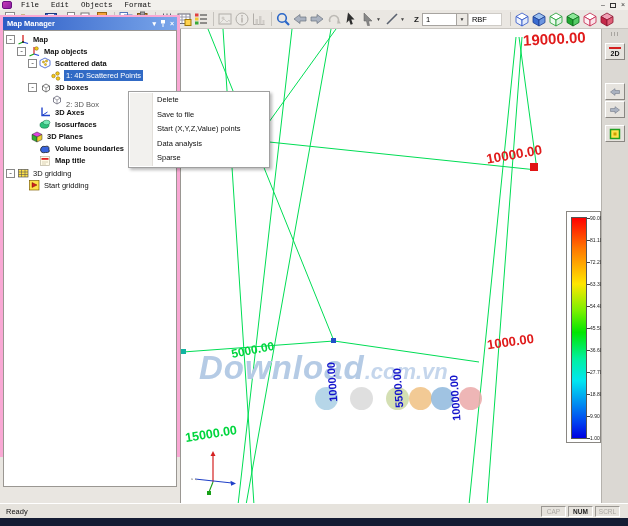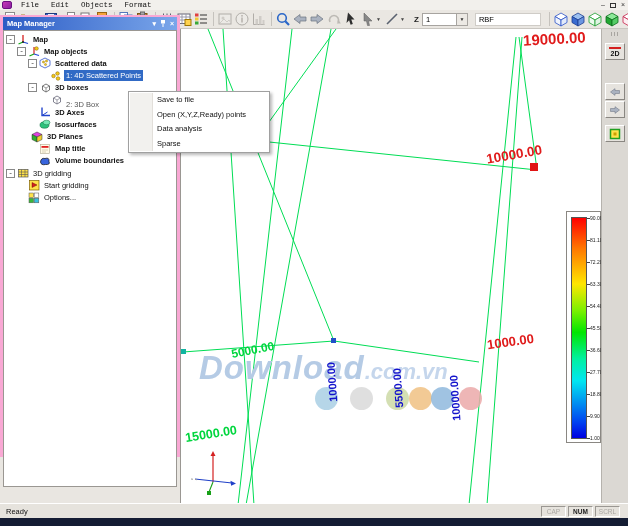--- a/index.html
+++ b/index.html
@@ -22,21 +22,21 @@
   .tbtn{width:16px;height:16px;display:flex;align-items:center;justify-content:center;
     margin-right:1px;border-radius:2px;position:relative;flex:0 0 auto;}
   .tbtn.with-caret{width:23px;justify-content:flex-start;}
   .caret{font-size:5px;color:#444;margin-left:0px;}
   .tsep{width:1px;height:14px;background:#c5c2bd;margin:0 3px;flex:0 0 auto;}
   .zlab{font-size:8px;font-weight:bold;color:#222;margin:0 3px 0 6px;}
   .combo{width:46px;height:13px;background:#fff;border:1px solid #a7a4a0;position:relative;
     display:flex;align-items:center;font-size:7.5px;padding-left:3px;flex:0 0 auto;}
   .combo .dd{position:absolute;right:0;top:0;width:11px;height:11px;background:#ece9e4;
     border-left:1px solid #a7a4a0;font-size:5px;display:flex;align-items:center;justify-content:center;color:#333;}
-  .combo.flat{border-color:#cfccc7;width:66px;margin-left:7px;}
+  .combo.flat{border-color:#cfccc7;width:34px;}
   #tb-btns,#tb-cubes,#tb-trail{display:contents;}
   .grp-cubes{margin-left:8px;}
 
   
   .dock{position:absolute;left:0;top:15px;width:180px;height:442px;background:#f9a8d4;}
   .ptitle{position:absolute;left:3px;top:2px;width:174px;height:13px;
     background:linear-gradient(90deg,#2c5cc5,#7aa6ea);color:#fff;font-size:7.5px;font-weight:bold;
     display:flex;align-items:center;padding-left:4px;}
   .ptools{position:absolute;right:3px;top:0;height:13px;display:flex;gap:4px;align-items:center;color:#fff;}
   .pt{font-size:7px;line-height:7px;}
@@ -405,67 +405,55 @@
             <path d="M1 3.5L6 6v5L1 8.5Z" fill="#30b030" stroke="#333" stroke-width=".5"></path>
             <path d="M11 3.5L6 6v5l5-2.5Z" fill="#f0d030" stroke="#333" stroke-width=".5"></path>
           </svg>
         </div>
         <div class="tlabel b">3D Planes</div>
       </div>
       <div class="trow" style="padding-left: 24px;">
         <div class="texp empty"></div>
         <div class="ticon">
           <svg width="12" height="12" viewBox="0 0 12 12">
+            <path d="M1.5 7Q2 2.5 6 3.5Q10.5 2 10 6.5Q11.5 10 6.5 9.5Q2 10.5 1.5 7Z" fill="#3864dc" stroke="#111" stroke-width=".7"></path>
+          </svg>
+        </div>
+        <div class="tlabel b">Volume boundaries</div>
+      </div>
+      <div class="trow" style="padding-left: 24px;">
+        <div class="texp empty"></div>
+        <div class="ticon">
+          <svg width="12" height="12" viewBox="0 0 12 12">
             <rect x="1.5" y="1.5" width="9" height="9" fill="#fffbe8" stroke="#b0a890" stroke-width=".6"></rect>
             <rect x="2.5" y="3" width="7" height="1.8" fill="#e02020"></rect>
             <path d="M3 7h6M3 9h4" stroke="#c8c0a0" stroke-width=".7"></path>
           </svg>
         </div>
         <div class="tlabel b">Map title</div>
       </div>
-      <div class="trow" style="padding-left: 24px;">
-        <div class="texp empty"></div>
-        <div class="ticon">
-          <svg width="12" height="12" viewBox="0 0 12 12">
-            <path d="M1.5 7Q2 2.5 6 3.5Q10.5 2 10 6.5Q11.5 10 6.5 9.5Q2 10.5 1.5 7Z" fill="#3864dc" stroke="#111" stroke-width=".7"></path>
-          </svg>
-        </div>
-        <div class="tlabel b">Volume boundaries</div>
-      </div>
       <div class="trow" style="padding-left: 2px;">
         <div class="texp">-</div>
         <div class="ticon">
           <svg width="12" height="12" viewBox="0 0 12 12">
             <rect x="1.5" y="2.5" width="9.5" height="7.5" fill="#ffe24a" stroke="#555" stroke-width=".7"></rect>
             <path d="M1.5 5h9.5M1.5 7.5h9.5M4.5 2.5v7.5M8 2.5v7.5" stroke="#555" stroke-width=".6"></path>
           </svg>
         </div>
         <div class="tlabel">3D gridding</div>
       </div>
       <div class="trow" style="padding-left: 13px;">
         <div class="texp empty"></div>
         <div class="ticon">
           <svg width="12" height="12" viewBox="0 0 12 12">
             <rect x="1.5" y="1.5" width="9.5" height="9.5" fill="#ffe24a" stroke="#806000" stroke-width=".7"></rect>
             <path d="M4 3.5L9 6 4 8.5Z" fill="#d42020" stroke="#500" stroke-width=".4"></path>
           </svg>
         </div>
         <div class="tlabel">Start gridding</div>
-      </div>
-      <div class="trow" style="padding-left: 13px;">
-        <div class="texp empty"></div>
-        <div class="ticon">
-          <svg width="12" height="12" viewBox="0 0 12 12">
-            <rect x="1" y="1" width="4.6" height="4.6" fill="#ffe24a" stroke="#555" stroke-width=".5"></rect>
-            <rect x="6.2" y="1" width="4.6" height="4.6" fill="#fff" stroke="#555" stroke-width=".5"></rect>
-            <rect x="1" y="6.2" width="4.6" height="4.6" fill="#38b838" stroke="#555" stroke-width=".5"></rect>
-            <rect x="6.2" y="6.2" width="4.6" height="4.6" fill="#38c0e0" stroke="#555" stroke-width=".5"></rect>
-          </svg>
-        </div>
-        <div class="tlabel">Options...</div>
       </div>
     </div>
 </div>
 <div class="splitter"></div>
 
 <div class="canvas">
   <svg class="wire" width="420" height="474" viewBox="0 0 420 474">
     <g stroke="#00dd55" stroke-width="1" fill="none">
       <line x1="2" y1="104" x2="356" y2="141"></line>
       <line x1="338" y1="8" x2="356" y2="141"></line>
@@ -532,22 +520,23 @@
   <div class="rbtn btn-y">
     <svg width="14" height="12" viewBox="0 0 16 16">
         <rect x="2" y="2" width="12" height="12" fill="#ffe24a" stroke="#20a020" stroke-width="2"></rect>
         <rect x="6" y="6" width="4" height="4" fill="#c8a000"></rect>
       </svg>
   </div>
 </div>
 
 <div class="cmenu">
   <div id="ctx-items">
+      <div class="cmi">Delete</div>
       <div class="cmi">Save to file</div>
-      <div class="cmi">Open (X,Y,Z,Ready) points</div>
+      <div class="cmi">Start (X,Y,Z,Value) points</div>
       <div class="cmi">Data analysis</div>
       <div class="cmi">Sparse</div>
     </div>
 </div>
 
 <div class="statusbar">
   <span class="sready">Ready</span>
   <span id="sb-inds">
       <div class="sind">CAP</div>
       <div class="sind on">NUM</div>

